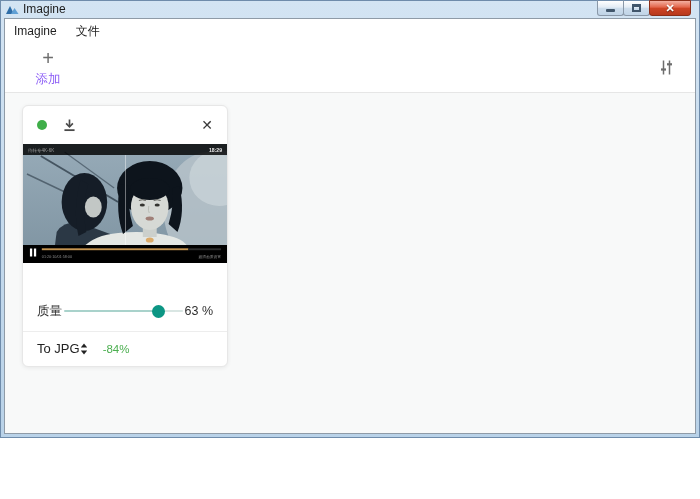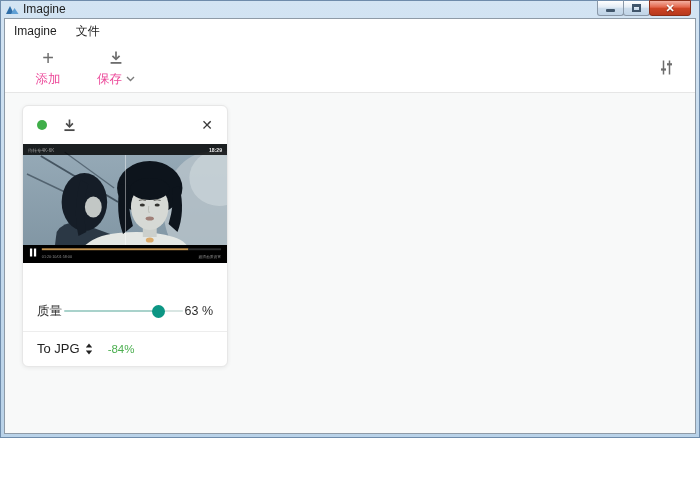--- a/index.html
+++ b/index.html
@@ -45,21 +45,21 @@
 
   .menubar { height:24px; display:flex; align-items:center; gap:19px; padding-left:9px; background:#fff; }
   .menu-item { font-size:12px; color:#1f1f1f; cursor:default; }
 
   .toolbar {
     height:50px; background:#fff; border-bottom:1px solid #e6e6e6;
     display:flex; align-items:center; padding:0 16px 0 22px;
   }
   .tool { display:flex; flex-direction:column; align-items:center; margin-right:26px; min-width:42px; cursor:default; }
   .tool-icon { height:20px; display:flex; align-items:center; justify-content:center; }
-  .tool-label { margin-top:3px; font-size:12.5px; color:#ec4899; display:flex; align-items:center; gap:4px; }
+  .tool-label { margin-top:3px; font-size:12.5px; color:#8b5cf6; display:flex; align-items:center; gap:4px; }
   .plus-glyph { font-size:20px; font-weight:300; color:#6d6d6d; line-height:18px; }
   .spacer { flex:1; }
   .settings-btn { display:flex; align-items:center; justify-content:center; width:26px; height:26px; cursor:default; }
 
   .content { flex:1; background:#f8f9f9; position:relative; }
 
   
   .card {
     position:absolute; left:17px; top:12px; width:206px;
     background:#fff; border:1px solid #e7e7e7; border-radius:6px;
@@ -82,21 +82,21 @@
   .slider .thumb-dot {
     position:absolute; top:0; left:80%; margin-left:-6.5px;
     width:13px; height:13px; border-radius:50%; background:#0c9684;
   }
   .quality-value { font-size:12.5px; color:#2f2f2f; white-space:nowrap; }
 
   .format-row {
     display:flex; align-items:center; border-top:1px solid #ededed;
     padding:9px 12px 10px 14px; margin-top:8px;
   }
-  .format-select { display:flex; align-items:center; gap:5px; font-size:13px; color:#222; cursor:default; }
+  .format-select { display:flex; align-items:center; font-size:13px; color:#222; cursor:default; }
   .size-text { margin-left:auto; font-size:11.5px; color:#4c4c4c; }
   .savings { margin-left:15px; font-size:11.5px; color:#4caf50; }
 </style>
 </head>
 <body>
 
 <div class="window">
 
   <div class="titlebar">
     <span class="app-icon">
@@ -130,35 +130,20 @@
 
       <div class="tool">
         <div class="tool-icon">
             <span class="plus-glyph">+</span>
           </div>
         <div class="tool-label">
             <span>添加</span>
           </div>
       </div>
 
-      <div class="tool">
-        <div class="tool-icon">
-          <svg width="16" height="16" viewBox="0 0 16 16">
-            <path d="M8 1.5 V9" stroke="#6d6d6d" stroke-width="1.7" fill="none"></path>
-            <path d="M4.4 5.8 L8 9.4 L11.6 5.8" stroke="#6d6d6d" stroke-width="1.7" fill="none"></path>
-            <rect x="2.6" y="12" width="10.8" height="1.8" fill="#6d6d6d"></rect>
-          </svg>
-        </div>
-        <div class="tool-label">
-          <span>保存</span>
-          <svg width="9" height="6" viewBox="0 0 9 6">
-            <path d="M1 1 L4.5 4.5 L8 1" stroke="#7c7c7c" stroke-width="1.4" fill="none"></path>
-          </svg>
-        </div>
-      </div>
 
 
       <div class="spacer"></div>
 
       <div class="settings-btn">
         <svg width="17" height="17" viewBox="0 0 17 17">
           <path d="M5.5 1.5 V15.5" stroke="#6d6d6d" stroke-width="1.5" fill="none"></path>
           <path d="M11.5 1.5 V15.5" stroke="#6d6d6d" stroke-width="1.5" fill="none"></path>
           <rect x="3" y="9.4" width="5" height="2.2" fill="#6d6d6d"></rect>
           <rect x="9" y="4.2" width="5" height="2.2" fill="#6d6d6d"></rect>

